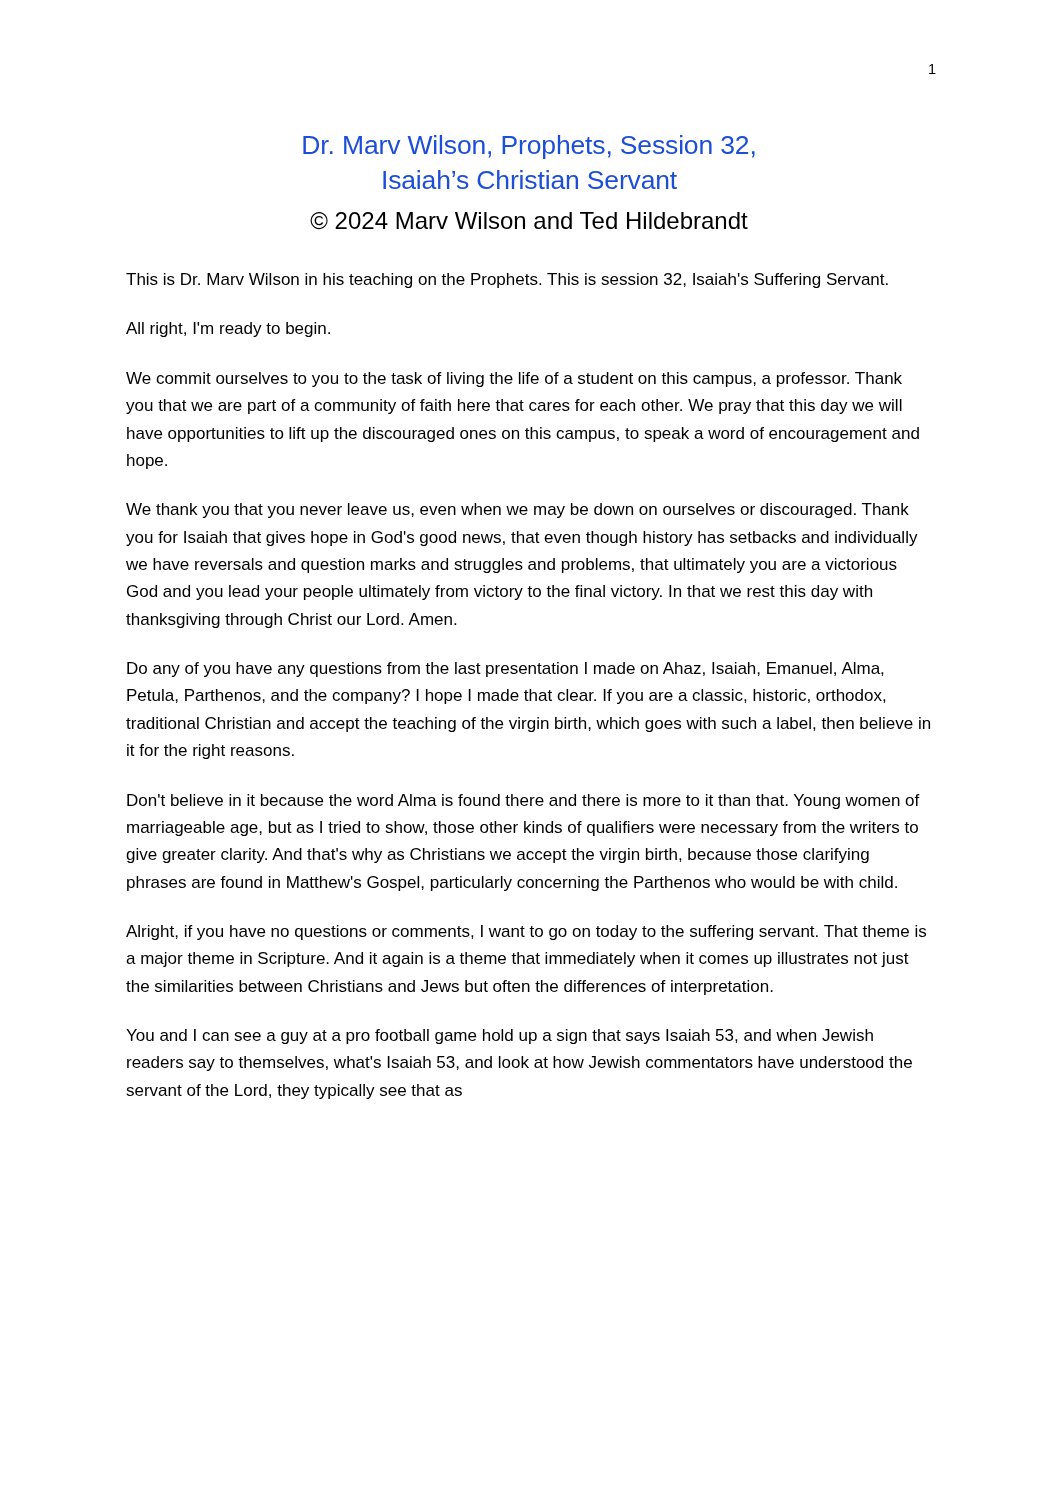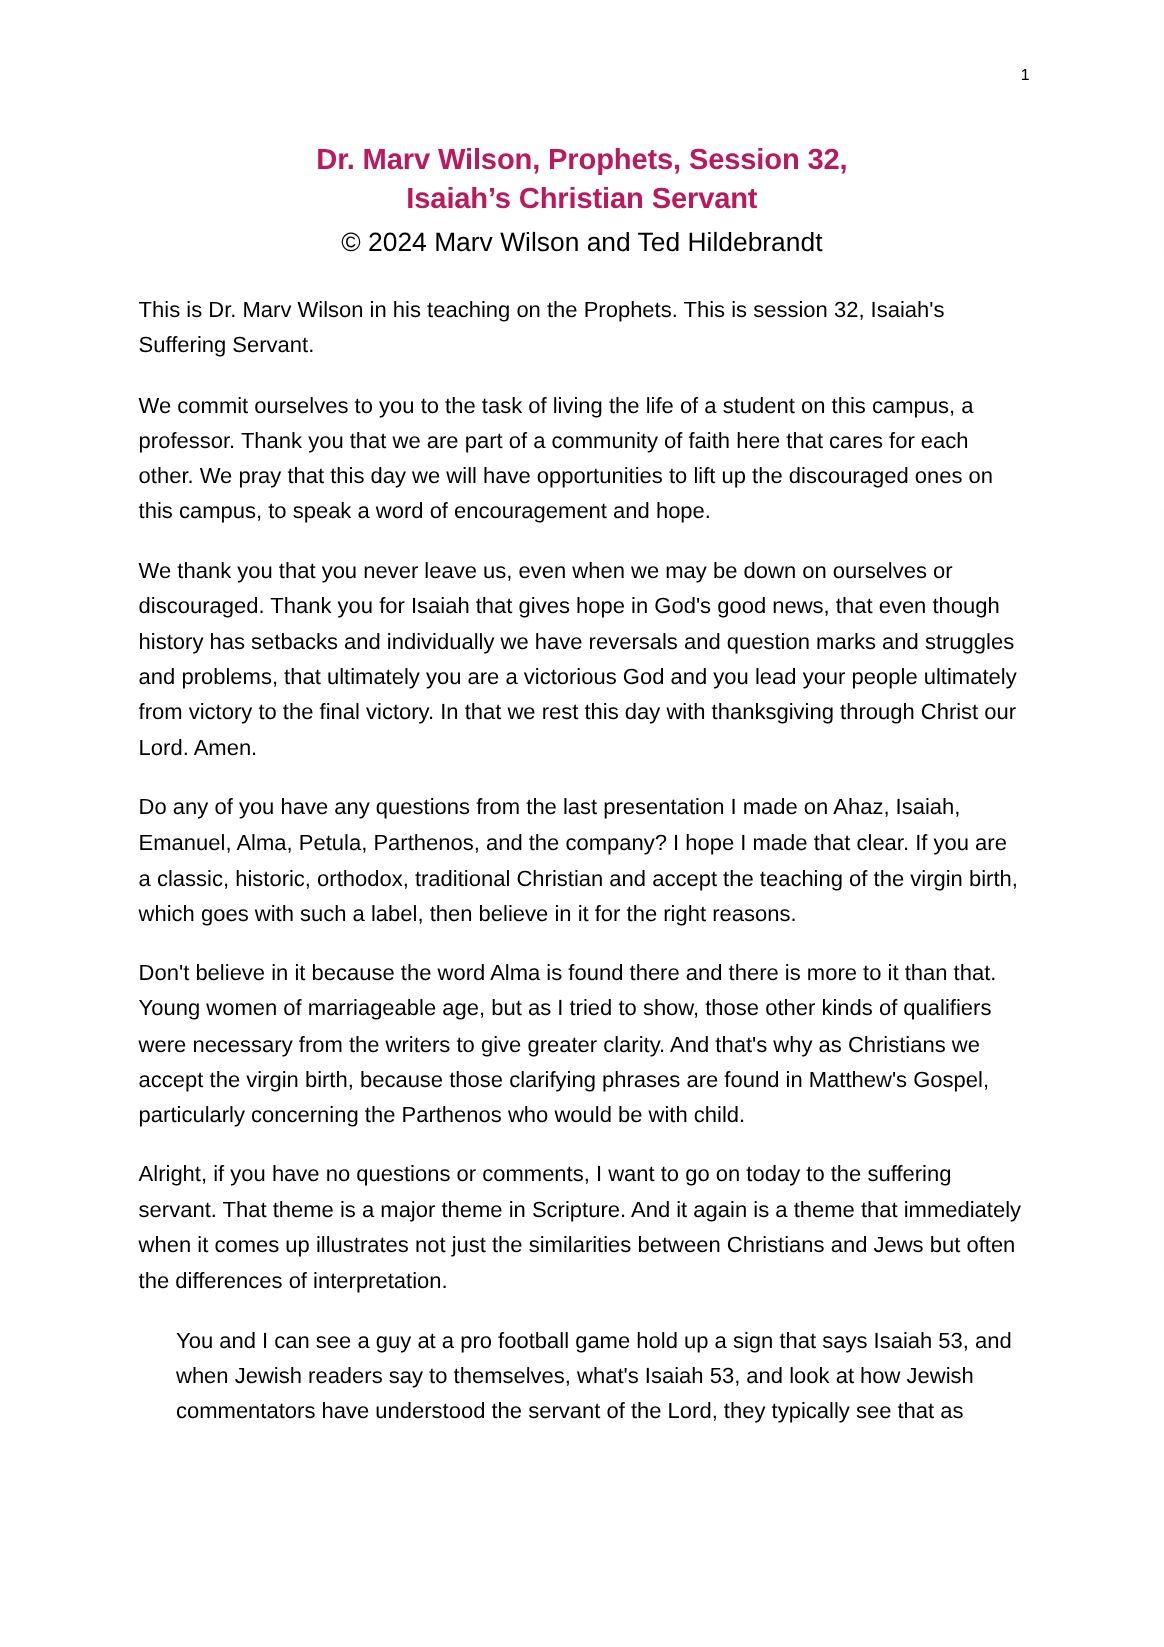--- a/index.html
+++ b/index.html
@@ -29,69 +29,69 @@
   }
   .content {
     position: absolute;
     left: 126px;
     right: 126px;
     top: 128px;
   }
   .doc-title {
     text-align: center;
     font-size: 26.5px;
-    font-weight: bold;
+    font-weight: normal;
     line-height: 1.32;
-    color: #be185d;
+    color: #1d4ed8;
     margin: 0;
     letter-spacing: -0.15px;
   }
   .doc-title .line2 {
     display: block;
   }
   .doc-copyright {
     text-align: center;
     font-size: 24px;
     color: #000;
     margin: 7px 0 0 0;
     line-height: 1.3;
   }
   .body-text {
     margin-top: 30px;
   }
   .body-text p {
-    font-size: 20px;
+    font-size: 17px;
     line-height: 1.61;
     color: #000;
     margin: 0 0 22px 0;
     text-align: left;
   }
   .body-text p:last-child {
     margin-bottom: 0;
-    margin-left: 34px;
   }
 </style>
 </head>
 <body>
 
 <div class="page">
 
   <div class="page-number">1</div>
 
   <div class="content">
 
     <h1 class="doc-title">
       <span>Dr. Marv Wilson, Prophets, Session 32,</span>
       <span class="line2">Isaiah’s Christian Servant</span>
     </h1>
 
     <div class="doc-copyright">© 2024 Marv Wilson and Ted Hildebrandt</div>
 
     <div class="body-text">
       <p>This is Dr. Marv Wilson in his teaching on the Prophets. This is session 32, Isaiah's Suffering Servant.</p>
+      <p>All right, I'm ready to begin.</p>
       <p>We commit ourselves to you to the task of living the life of a student on this campus, a professor. Thank you that we are part of a community of faith here that cares for each other. We pray that this day we will have opportunities to lift up the discouraged ones on this campus, to speak a word of encouragement and hope.</p>
       <p>We thank you that you never leave us, even when we may be down on ourselves or discouraged. Thank you for Isaiah that gives hope in God's good news, that even though history has setbacks and individually we have reversals and question marks and struggles and problems, that ultimately you are a victorious God and you lead your people ultimately from victory to the final victory. In that we rest this day with thanksgiving through Christ our Lord. Amen.</p>
       <p>Do any of you have any questions from the last presentation I made on Ahaz, Isaiah, Emanuel, Alma, Petula, Parthenos, and the company? I hope I made that clear. If you are a classic, historic, orthodox, traditional Christian and accept the teaching of the virgin birth, which goes with such a label, then believe in it for the right reasons.</p>
       <p>Don't believe in it because the word Alma is found there and there is more to it than that. Young women of marriageable age, but as I tried to show, those other kinds of qualifiers were necessary from the writers to give greater clarity. And that's why as Christians we accept the virgin birth, because those clarifying phrases are found in Matthew's Gospel, particularly concerning the Parthenos who would be with child.</p>
       <p>Alright, if you have no questions or comments, I want to go on today to the suffering servant. That theme is a major theme in Scripture. And it again is a theme that immediately when it comes up illustrates not just the similarities between Christians and Jews but often the differences of interpretation.</p>
       <p>You and I can see a guy at a pro football game hold up a sign that says Isaiah 53, and when Jewish readers say to themselves, what's Isaiah 53, and look at how Jewish commentators have understood the servant of the Lord, they typically see that as</p>
     </div>
 
   </div>
 </div>

